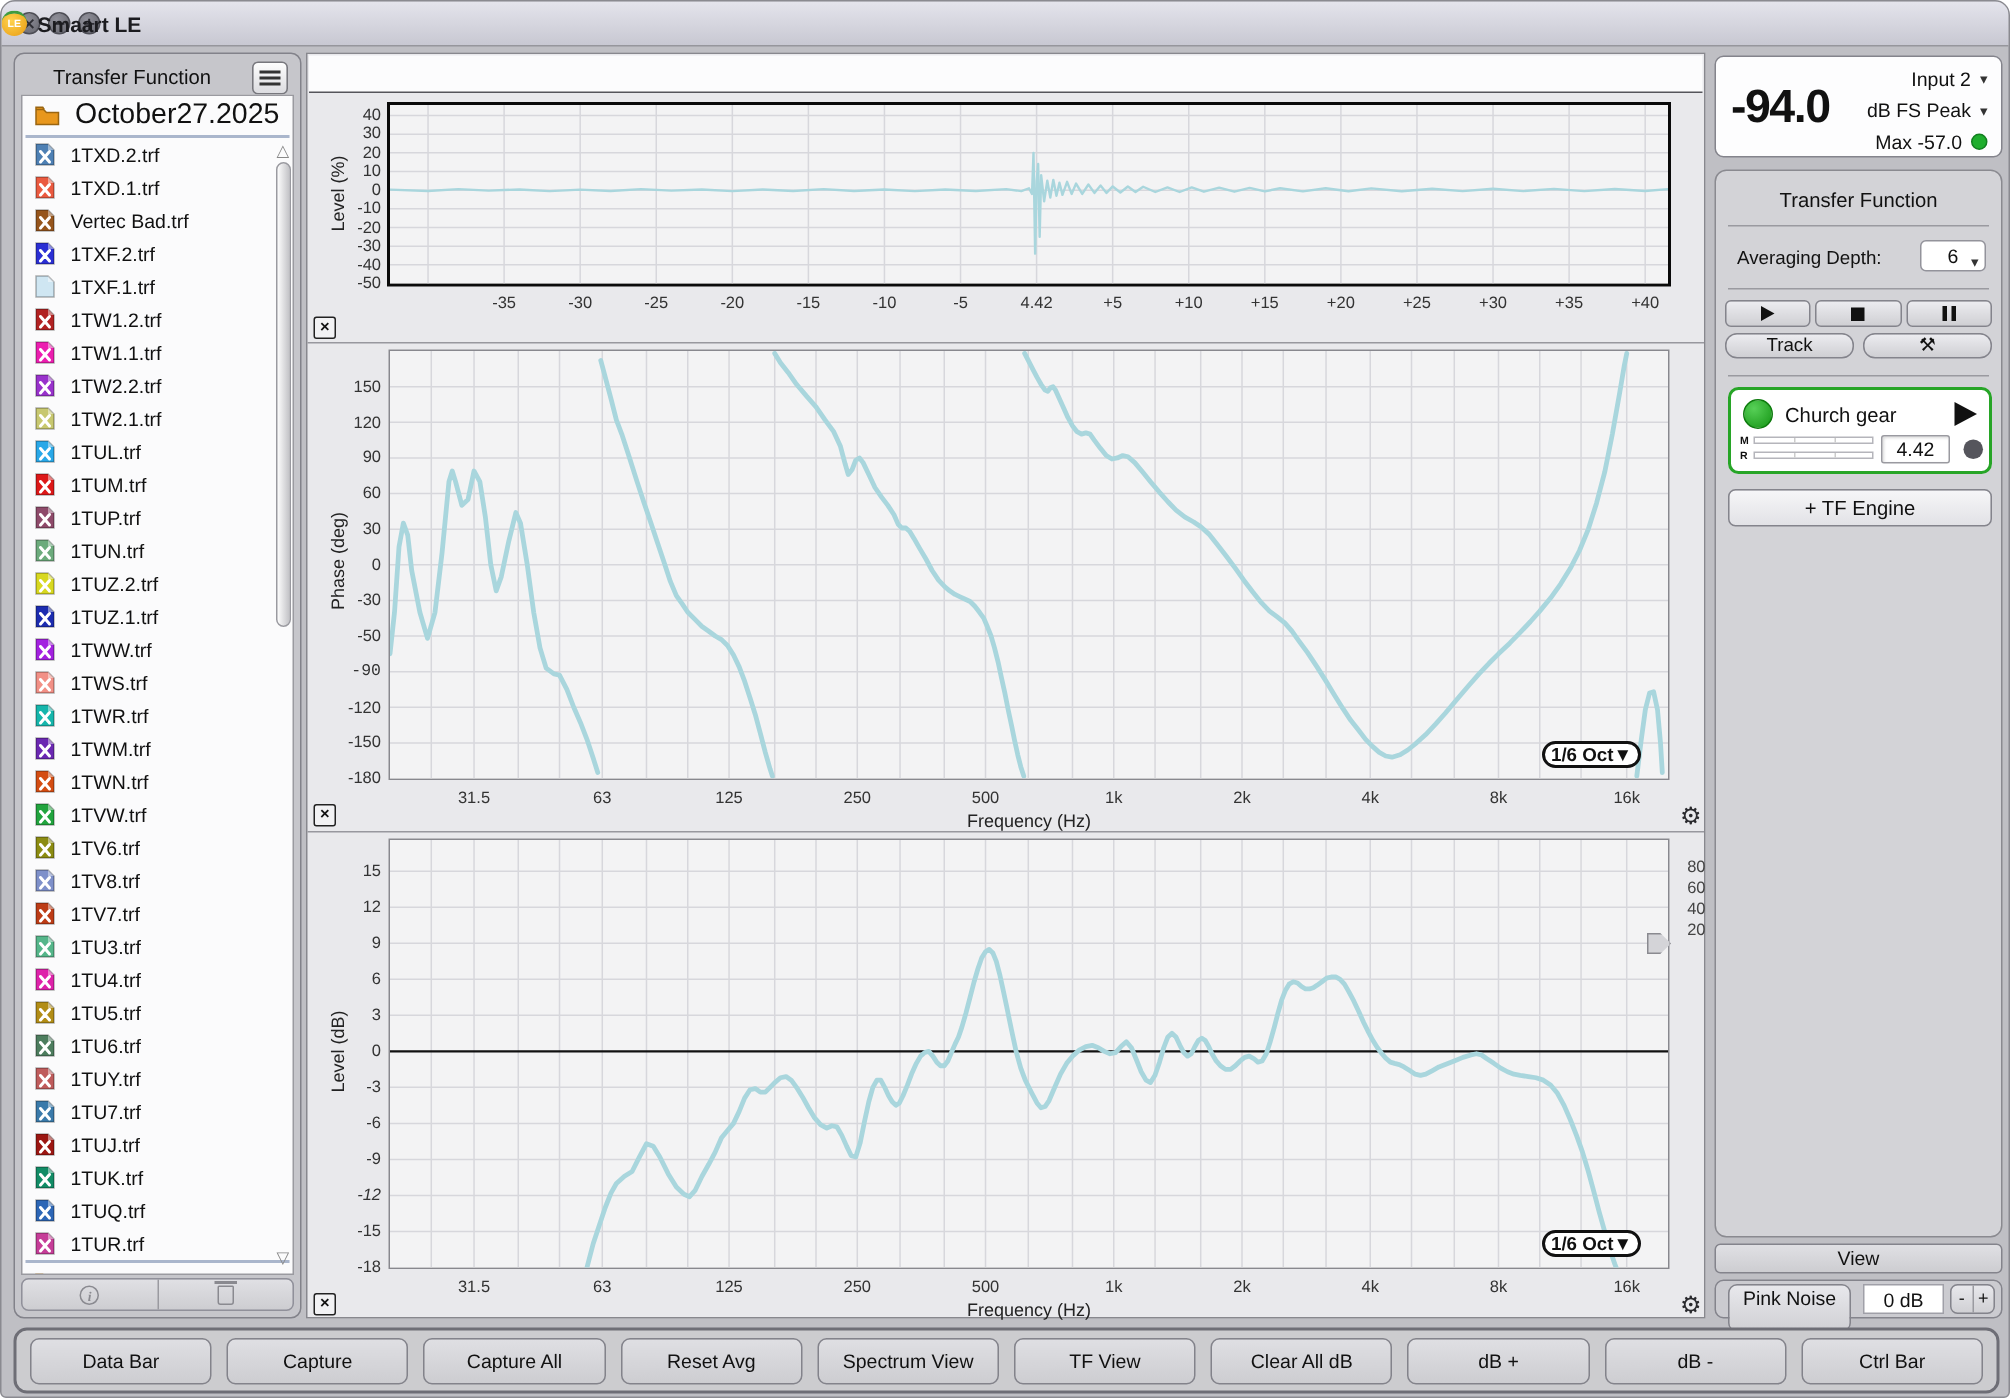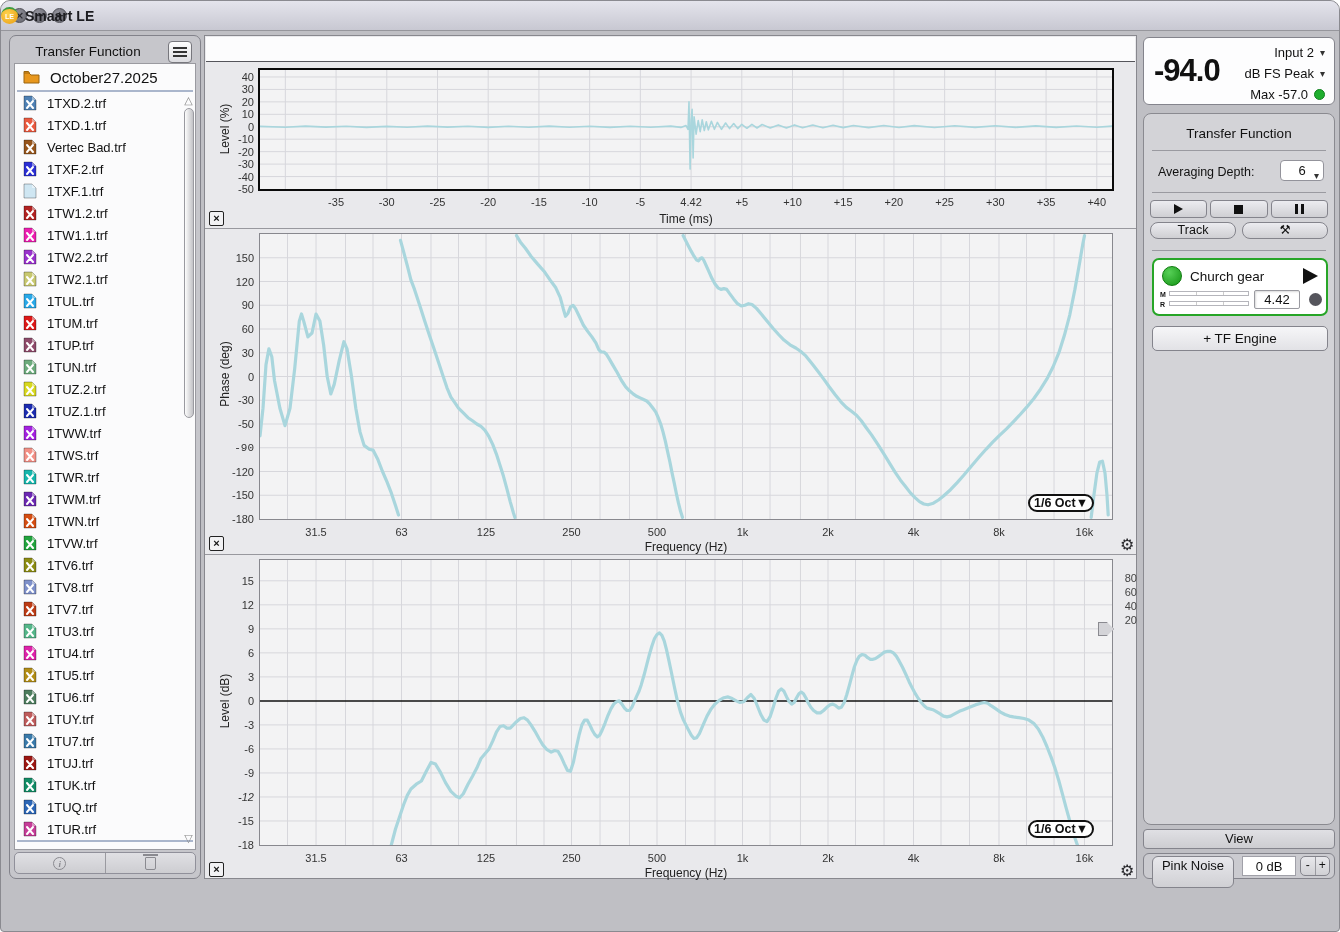--- a/index.html
+++ b/index.html
@@ -26,21 +26,21 @@
     background:#c6c6cb;border:1px solid #82828a;border-radius:7px;box-sizing:border-box;}
   .sb-header{position:absolute;top:4px;left:0;right:0;height:24px;}
   .sb-title{position:absolute;left:0;right:34px;text-align:center;top:4px;font-size:13.5px;color:#111;}
   .menu-btn{position:absolute;right:8px;top:1px;width:22px;height:20px;border:1px solid #77777d;
     border-radius:4px;background:linear-gradient(#fdfdfd,#dcdce0);}
   .menu-btn i{display:block;margin:5px 4px 0 4px;height:2px;background:#333;}
   .menu-btn i+i{margin-top:2px;}
   .filelist{position:absolute;left:4px;top:27px;width:182px;height:787px;background:#fbfbfc;
     border:1px solid #9a9aa0;box-sizing:border-box;overflow:hidden;}
   .frow{height:22px;display:flex;align-items:center;padding-left:8px;gap:10px;font-size:13px;color:#111;}
-  .folder-row{height:26px;display:flex;align-items:center;padding-left:8px;gap:10px;font-size:15px;color:#111;}
+  .folder-row{height:26px;display:flex;align-items:center;padding-left:8px;gap:10px;font-size:19px;color:#111;}
   .fsep{height:2px;background:#aab6cc;margin:0 2px;}
   .scroll-up,.scroll-down{position:absolute;right:1px;font-size:11px;color:#888;width:13px;text-align:center;}
   .scroll-thumb{position:absolute;right:2px;top:44px;width:10px;height:310px;border-radius:5px;
     background:linear-gradient(90deg,#fdfdfd,#c2c2c6);border:1px solid #9a9aa0;box-sizing:border-box;}
   .sb-footer{position:absolute;left:4px;bottom:4px;width:182px;height:22px;display:flex;
     border:1px solid #90909a;border-radius:5px;background:linear-gradient(#e0e0e4,#cdcdd1);box-sizing:border-box;}
   .sb-footer>div{flex:1;display:flex;align-items:center;justify-content:center;}
   .sb-footer>div+div{border-left:1px solid #9a9aa0;}
   .info-i{width:13px;height:13px;border:1.3px solid #8a8a90;border-radius:50%;color:#8a8a90;
     font:italic bold 9px/12px "Liberation Serif",serif;text-align:center;box-sizing:border-box;}
@@ -492,21 +492,20 @@
           <line x1="0" y1="31.86610878661087" x2="852" y2="31.86610878661087" stroke="#d7d7dc" stroke-width="1"></line>
           <line x1="0" y1="44.313807531380746" x2="852" y2="44.313807531380746" stroke="#d7d7dc" stroke-width="1"></line>
           <line x1="0" y1="56.761506276150634" x2="852" y2="56.761506276150634" stroke="#d7d7dc" stroke-width="1"></line>
           <line x1="0" y1="69.2092050209205" x2="852" y2="69.2092050209205" stroke="#d7d7dc" stroke-width="1"></line>
           <line x1="0" y1="81.65690376569037" x2="852" y2="81.65690376569037" stroke="#d7d7dc" stroke-width="1"></line>
           <line x1="0" y1="94.10460251046025" x2="852" y2="94.10460251046025" stroke="#d7d7dc" stroke-width="1"></line>
           <line x1="0" y1="106.55230125523012" x2="852" y2="106.55230125523012" stroke="#d7d7dc" stroke-width="1"></line>
           <polyline points="0.0,56.4 25.4,57.3 45.6,56.1 65.9,57.1 86.2,56.3 106.5,57.4 126.8,56.4 147.1,57.3 167.4,56.1 187.6,57.1 207.9,56.3 228.2,57.4 248.5,56.3 268.8,57.3 289.1,56.1 309.4,57.3 329.6,56.3 349.9,57.4 370.2,56.3 390.5,57.3 410.8,56.1 420.9,57.4 426.0,55.5 428.0,59.3 429.0,31.9 430.1,99.1 431.1,50.5 432.1,39.3 433.1,87.9 434.1,46.8 436.1,64.2 438.2,50.5 440.2,61.7 442.2,49.9 444.3,60.5 446.3,51.8 448.3,59.9 451.4,51.2 454.4,59.3 457.4,52.4 461.5,59.3 465.6,53.0 469.6,58.6 473.7,53.6 477.7,58.6 481.8,54.3 486.9,58.3 491.9,54.3 497.0,58.0 502.1,54.5 510.2,58.0 518.3,54.9 526.4,58.0 534.5,54.9 542.6,57.8 552.8,55.1 562.9,57.8 573.1,55.3 583.2,57.6 593.4,55.5 608.6,57.6 623.8,55.5 639.0,57.5 654.2,55.6 674.5,57.5 694.8,55.8 715.1,57.4 735.4,55.8 755.6,57.4 775.9,55.9 796.2,57.4 816.5,56.0 836.8,57.3 852.0,56.1" fill="none" stroke="#a9d6dd" stroke-width="1.6" stroke-linejoin="round" stroke-linecap="round"></polyline>
         </svg>
       </div>
-    <div class="xlab" style="top:176px">Time (ms)</div>
     <div class="close-x" style="left:4px;top:175px">×</div>
 
     <div class="hdiv" style="top:192px"></div>
 
     <div class="plot-title" style="left:72px;top:201px">
       <span>Phase</span><span class="tri">▼</span>
     </div>
     <div class="trace-lab" style="left:812px;top:201px">
       <span>1TXF.1</span><span class="tri">▼</span>
     </div>
@@ -775,14 +774,26 @@
 
   <div class="genrow">
     <div class="pinkbtn">Pink Noise</div>
     <div class="leveldisp">0 dB</div>
     <div class="pmgroup">
       <div>-</div>
       <div>+</div>
     </div>
   </div>
 
+  <div class="toolbar" id="toolbar">
+      <div class="toolbtn">Data Bar</div>
+      <div class="toolbtn">Capture</div>
+      <div class="toolbtn">Capture All</div>
+      <div class="toolbtn">Reset Avg</div>
+      <div class="toolbtn">Spectrum View</div>
+      <div class="toolbtn">TF View</div>
+      <div class="toolbtn">Clear All dB</div>
+      <div class="toolbtn">dB +</div>
+      <div class="toolbtn">dB -</div>
+      <div class="toolbtn">Ctrl Bar</div>
+    </div>
 
 </div>
 
 </body></html>

